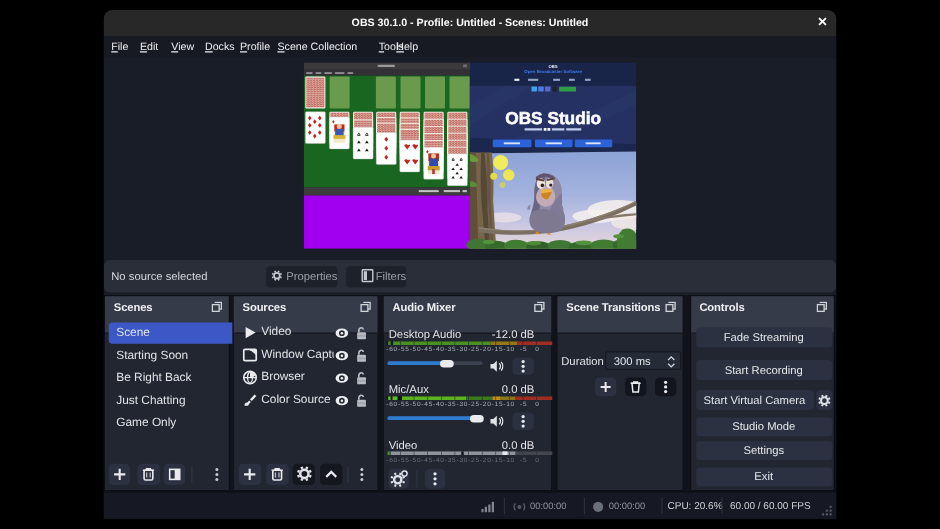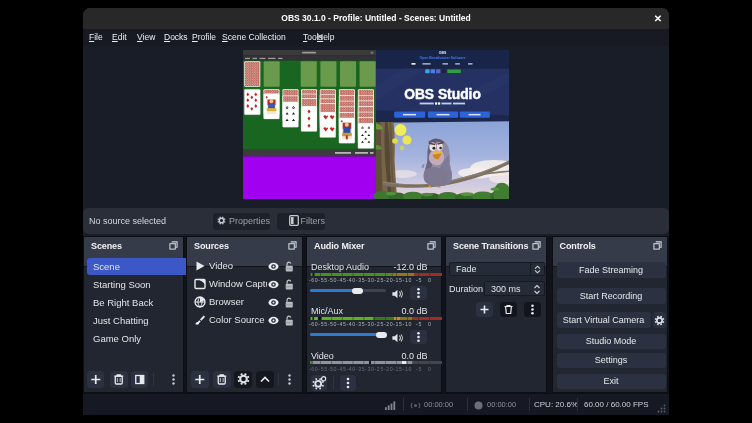--- a/index.html
+++ b/index.html
@@ -563,26 +563,20 @@
           <circle cx="8" cy="8" r="1.3" fill="#e8eaee"></circle>
           <circle cx="8" cy="12" r="1.3" fill="#e8eaee"></circle>
         </svg></div>
   </div>
 
   <div class="panel" style="left:362px;width:101.5px;height:157px">
     <div class="phead">Scene Transitions<svg class="pop" viewBox="0 0 10 10">
           <path d="M3 1h6v6h-2" fill="none" stroke="#cfd3da" stroke-width="1.2"></path>
           <rect x="1" y="3" width="6" height="6" fill="#353b48" stroke="#cfd3da" stroke-width="1.2"></rect>
         </svg></div>
-    <div class="abs" style="left:3px;top:25px;width:96px;height:14px;background:#262b38;border:1px solid #161a23;border-radius:2px;color:#e2e4e8;font-size:9px;line-height:13px;padding-left:6px">Fade
-      <div class="abs" style="right:13px;top:0;width:1px;height:13px;background:#161a23"></div>
-      <svg class="abs" style="right:2px;top:2px" width="9" height="9" viewBox="0 0 9 9">
-          <path d="M2 3.6l2.5-2.4L7 3.6M2 5.4l2.5 2.4L7 5.4" fill="none" stroke="#cfd3da" stroke-width="1.1"></path>
-        </svg>
-    </div>
     <div class="abs" style="left:3px;top:47px;color:#e2e4e8;font-size:9px">Duration</div>
     <div class="abs" style="left:38px;top:44px;width:61px;height:15px;background:#262b38;border:1px solid #161a23;border-radius:2px;color:#e2e4e8;font-size:9px;line-height:14px;padding-left:6px">300 ms
       <svg class="abs" style="right:3px;top:1.5px" width="8" height="11" viewBox="0 0 8 11">
           <path d="M1.5 4l2.5-2.5L6.5 4M1.5 7l2.5 2.5L6.5 7" fill="none" stroke="#cfd3da" stroke-width="1.1"></path>
         </svg>
     </div>
     <div class="ibtn" style="left:30px;top:65px;width:17px;height:15px"><svg viewBox="0 0 17 15" width="17" height="15">
           <path d="M8.5 3.5v8M4.5 7.5h8" stroke="#e8eaee" stroke-width="1.6"></path>
         </svg></div>
     <div class="ibtn" style="left:54px;top:65px;width:17px;height:15px;background:#12151d"><svg viewBox="0 0 17 15" width="17" height="15">

